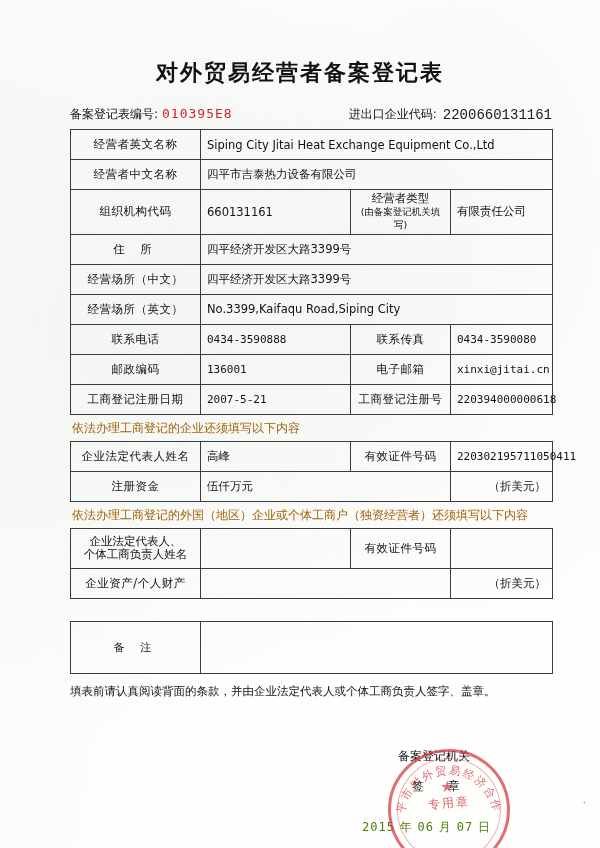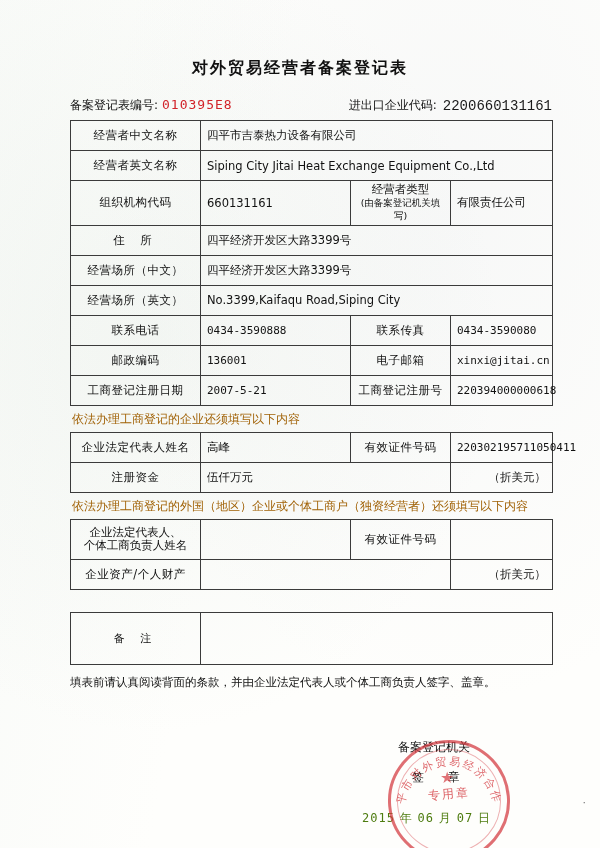--- a/index.html
+++ b/index.html
@@ -26,21 +26,21 @@
       linear-gradient(100deg, rgba(245,248,245,0.6) 0%, rgba(255,255,255,0) 40%);
     pointer-events: none;
     z-index: 0;
   }
   .content { position: relative; z-index: 2; }
 
   .title {
     text-align: center;
     font-family: "DejaVu Sans", "Liberation Sans", sans-serif;
     font-weight: bold;
-    font-size: 16px;
+    font-size: 22px;
     letter-spacing: 2px;
     color: #111;
     margin-top: 58px;
   }
 
   .sub-row {
     display: flex;
     align-items: flex-end;
     margin: 18px 48px 6px 70px;
     font-size: 12px;
@@ -238,26 +238,26 @@
 
     <table class="form">
       <colgroup>
         <col style="width:130px">
         <col style="width:150px">
         <col style="width:100px">
         <col style="width:102px">
       </colgroup>
       <tbody>
         <tr>
+          <td class="lbl">经营者英文名称</td>
+          <td class="val" colspan="3">Siping City Jitai Heat Exchange Equipment Co.,Ltd</td>
+        </tr>
+        <tr>
           <td class="lbl">经营者中文名称</td>
           <td class="val" colspan="3">四平市吉泰热力设备有限公司</td>
-        </tr>
-        <tr>
-          <td class="lbl">经营者英文名称</td>
-          <td class="val" colspan="3">Siping City Jitai Heat Exchange Equipment Co.,Ltd</td>
         </tr>
         <tr>
           <td class="lbl">组织机构代码</td>
           <td class="val">660131161</td>
           <td class="twoline">
             <span>经营者类型</span><br>
             <span class="small">(由备案登记机关填写)</span>
           </td>
           <td class="val">有限责任公司</td>
         </tr>

